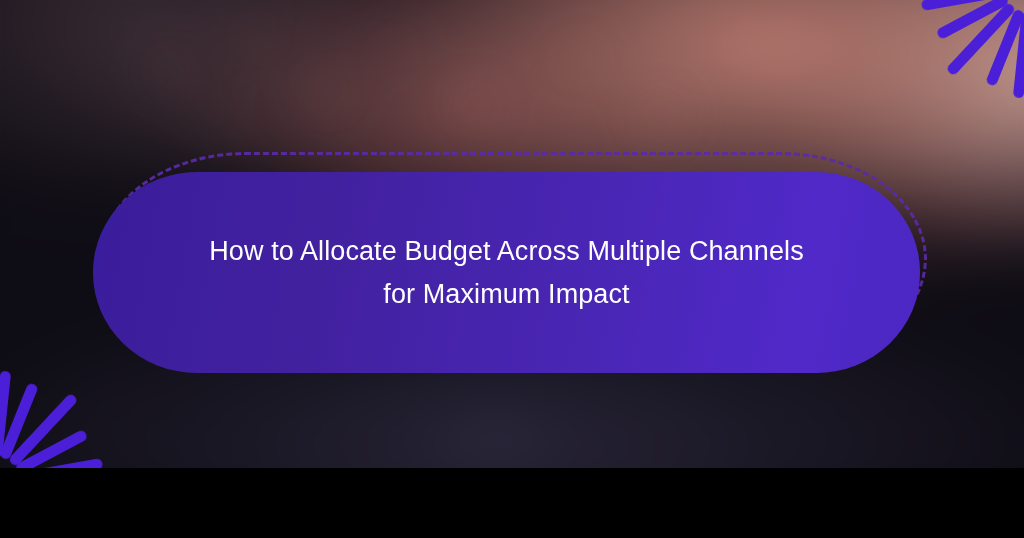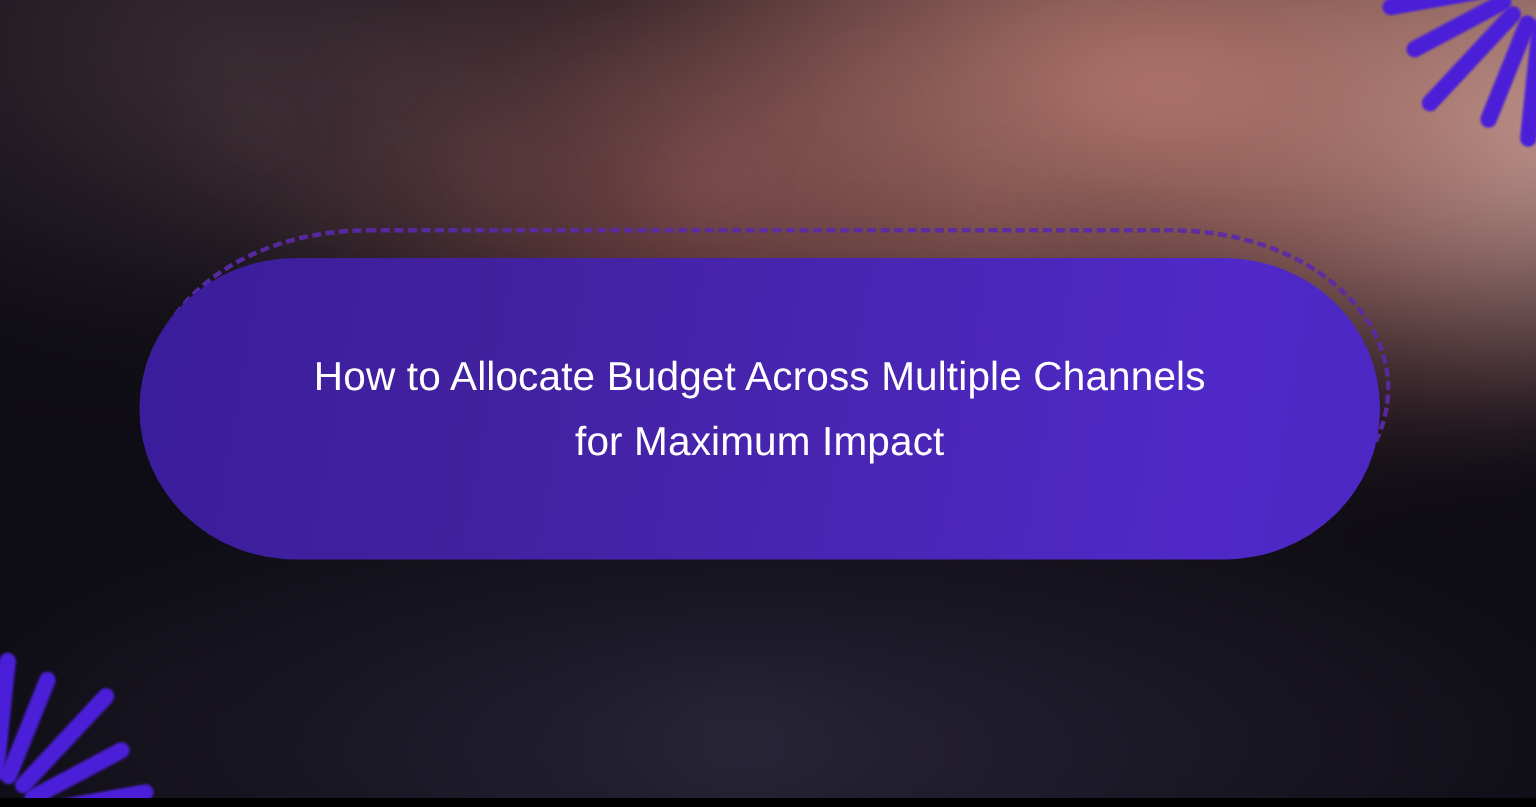--- a/index.html
+++ b/index.html
@@ -4,21 +4,21 @@
 <title>Blog Header Banner</title>
 <style>
   html, body {
     margin: 0;
     padding: 0;
     background: #000;
   }
   #stage {
     position: relative;
     width: 1024px;
-    height: 532px;
+    height: 468px;
     overflow: hidden;
     font-family: "Liberation Sans", sans-serif;
     background: #404040;
   }
 
   
   .bg-layer {
     position: absolute;
     inset: -60px;
     filter: blur(26px) saturate(1.05);

